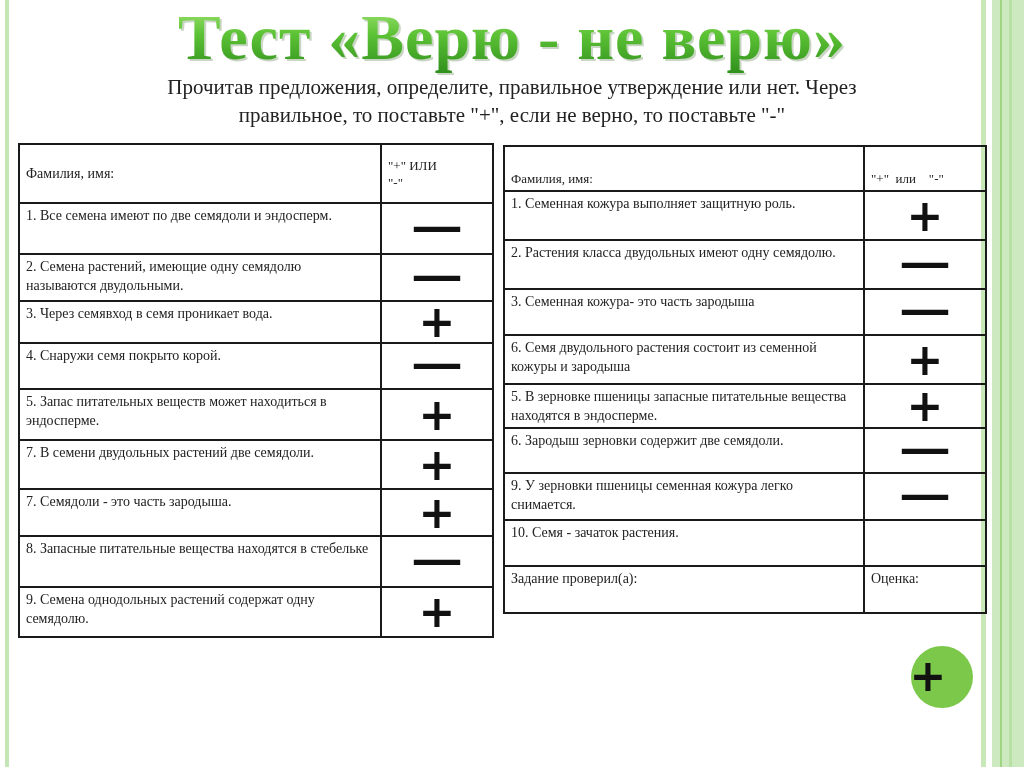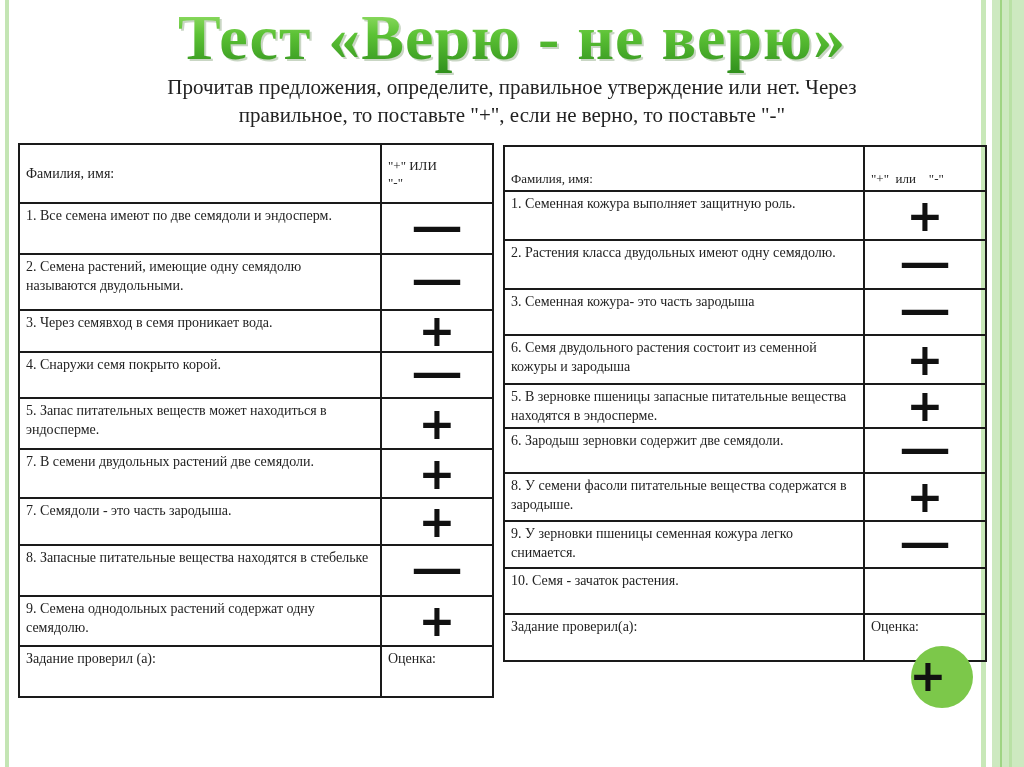--- a/index.html
+++ b/index.html
@@ -94,21 +94,21 @@
     <td class="hdr-name">Фамилия, имя:</td>
     <td style="vertical-align:middle; font-size:13px; line-height:17px;">
       <div>"+"    ИЛИ</div>
       <div>"-"</div>
     </td>
   </tr>
   <tr style="height:51px">
     <td>1. Все семена имеют по две семядоли и эндосперм.</td>
     <td class="mark"><span class="sym-minus">—</span></td>
   </tr>
-  <tr style="height:56px">
+  <tr style="height:47px">
     <td>2. Семена растений, имеющие одну семядолю называются двудольными.</td>
     <td class="mark"><span class="sym-minus">—</span></td>
   </tr>
   <tr style="height:35px">
     <td>3. Через семявход в семя проникает вода.</td>
     <td class="mark"><span class="sym-plus">+</span></td>
   </tr>
   <tr style="height:46px">
     <td>4. Снаружи семя покрыто корой.</td>
     <td class="mark"><span class="sym-minus">—</span></td>
@@ -125,24 +125,20 @@
     <td>7. Семядоли - это часть зародыша.</td>
     <td class="mark"><span class="sym-plus">+</span></td>
   </tr>
   <tr style="height:51px">
     <td>8. Запасные питательные вещества находятся в стебельке</td>
     <td class="mark"><span class="sym-minus">—</span></td>
   </tr>
   <tr style="height:50px">
     <td>9. Семена однодольных растений содержат одну семядолю.</td>
     <td class="mark"><span class="sym-plus">+</span></td>
-  </tr>
-  <tr style="height:51px">
-    <td>Задание проверил (а):</td>
-    <td>Оценка:</td>
   </tr>
 </tbody>
   </table>
 
 <table class="quiz" id="right-table">
   <colgroup>
       <col style="width:360px">
       <col style="width:122px">
     </colgroup>
   <tbody>
@@ -167,24 +163,20 @@
     <td class="mark"><span class="sym-plus">+</span></td>
   </tr>
   <tr style="height:40px">
     <td>5. В зерновке пшеницы запасные питательные вещества находятся в эндосперме.</td>
     <td class="mark"><span class="sym-plus">+</span></td>
   </tr>
   <tr style="height:45px">
     <td>6. Зародыш зерновки содержит две семядоли.</td>
     <td class="mark"><span class="sym-minus">—</span></td>
   </tr>
-  <tr style="height:48px">
-    <td>8. У семени фасоли питательные вещества содержатся в зародыше.</td>
-    <td class="mark"><span class="sym-plus">+</span></td>
-  </tr>
   <tr style="height:47px">
     <td>9. У зерновки пшеницы семенная кожура легко снимается.</td>
     <td class="mark"><span class="sym-minus">—</span></td>
   </tr>
   <tr style="height:46px">
     <td>10. Семя - зачаток растения.</td>
     <td class="mark"></td>
   </tr>
   <tr style="height:47px">
     <td>Задание проверил(а):</td>

